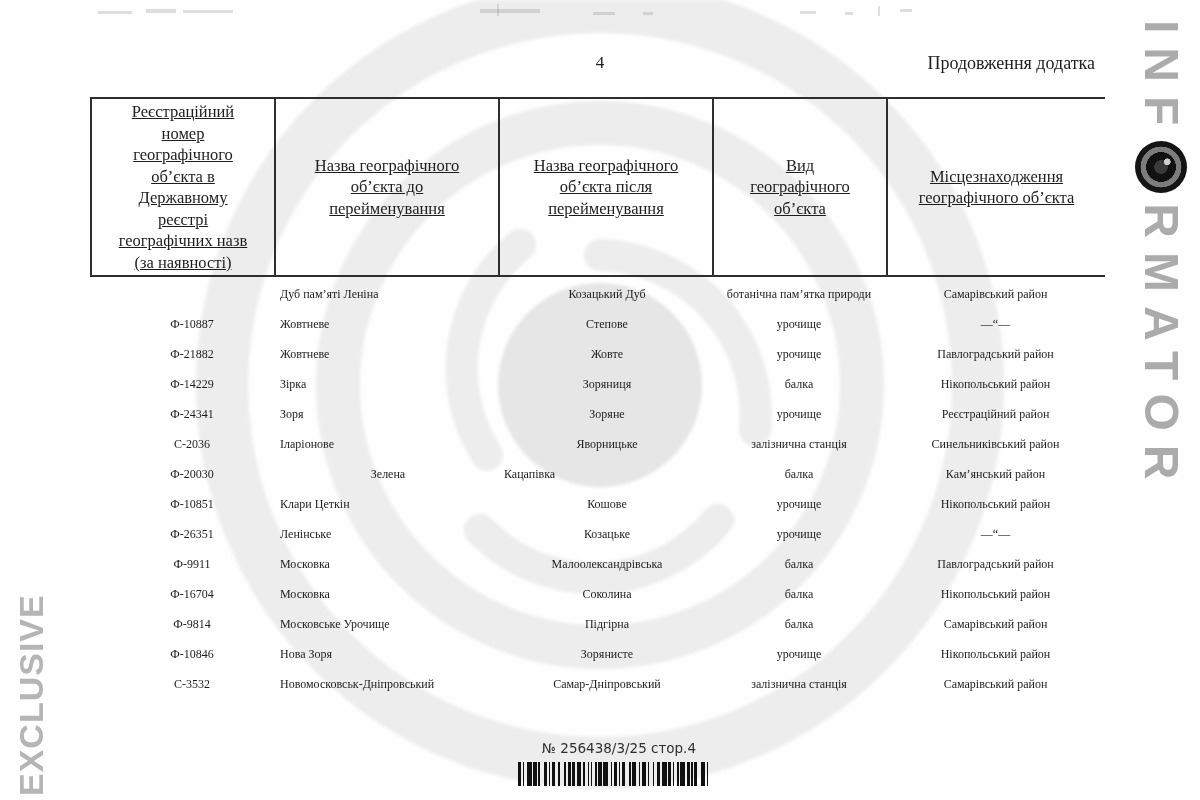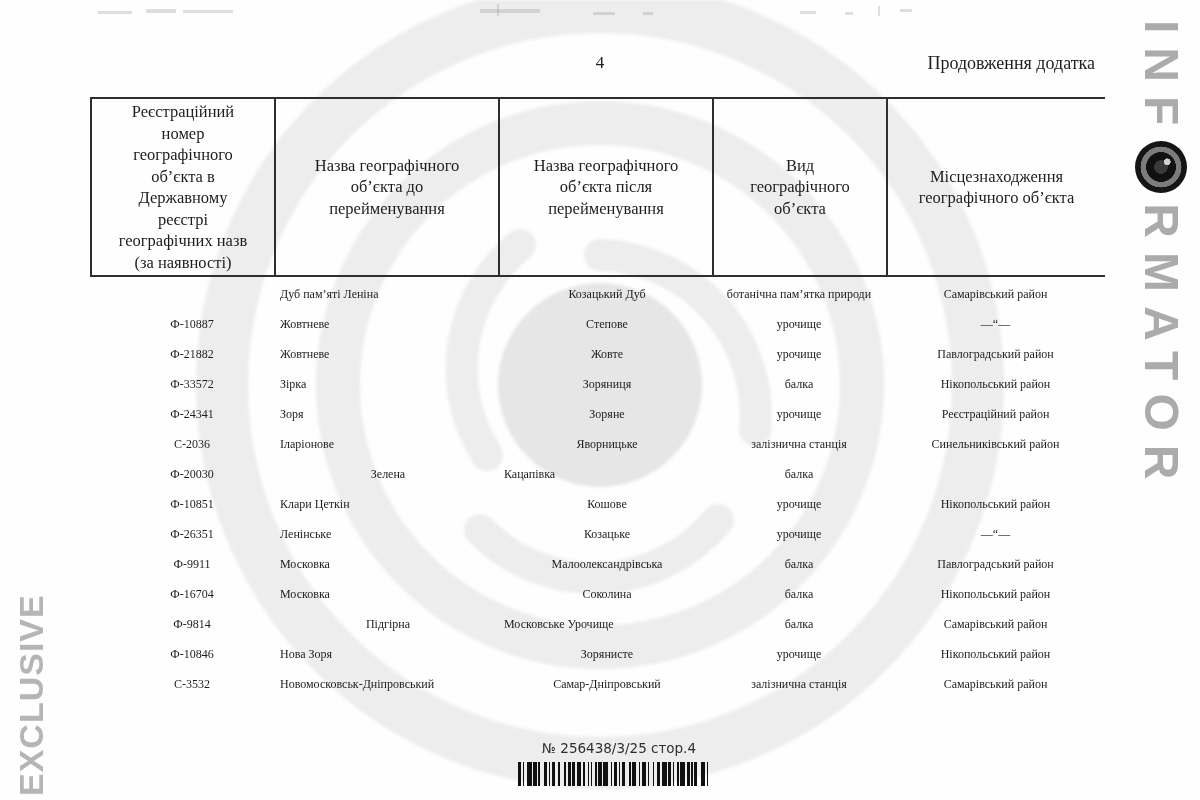--- a/index.html
+++ b/index.html
@@ -37,21 +37,21 @@
   
   .page-number{position:absolute;top:53px;left:0;width:1200px;text-align:center;font-size:17px;z-index:2}
   .continuation{position:absolute;top:53px;right:105px;font-size:18px;z-index:2}
   
   .tbl{position:absolute;left:90px;top:97px;width:1015px;z-index:2}
   .grid5{display:grid;grid-template-columns:184px 224px 214px 174px 219px}
   .tbl-header{border-top:2px solid #2e2e2e;border-bottom:2px solid #2e2e2e}
   .hdr-cell{
     border-left:2px solid #2e2e2e;min-height:131px;box-sizing:border-box;
     display:flex;align-items:center;justify-content:center;text-align:center;
-    white-space:pre-line;font-size:16.5px;line-height:21.5px;padding:2px 20px;
+    white-space:pre-line;font-size:16.5px;line-height:21.5px;padding:2px 20px;text-decoration:underline;
   }
   .tbl-body{margin-top:7px;display:flex;flex-direction:column}
   .row{margin-bottom:10px;font-size:12px;line-height:20px}
   .cell{box-sizing:border-box}
   .cell-reg{text-align:center;padding-left:20px}
   .cell-before{text-align:left;padding-left:6px}
   .cell-after{text-align:center;padding-left:4px}
   .cell-type{text-align:center}
   .cell-location{text-align:center}
   
@@ -139,21 +139,21 @@
         <div class="cell cell-location">—“—</div>
       </div>
       <div class="row grid5">
         <div class="cell cell-reg">Ф-21882</div>
         <div class="cell cell-before">Жовтневе</div>
         <div class="cell cell-after">Жовте</div>
         <div class="cell cell-type">урочище</div>
         <div class="cell cell-location">Павлоградський район</div>
       </div>
       <div class="row grid5">
-        <div class="cell cell-reg">Ф-33572</div>
+        <div class="cell cell-reg">Ф-14229</div>
         <div class="cell cell-before">Зірка</div>
         <div class="cell cell-after">Зоряниця</div>
         <div class="cell cell-type">балка</div>
         <div class="cell cell-location">Нікопольський район</div>
       </div>
       <div class="row grid5">
         <div class="cell cell-reg">Ф-24341</div>
         <div class="cell cell-before">Зоря</div>
         <div class="cell cell-after">Зоряне</div>
         <div class="cell cell-type">урочище</div>
@@ -164,20 +164,21 @@
         <div class="cell cell-before">Іларіонове</div>
         <div class="cell cell-after">Яворницьке</div>
         <div class="cell cell-type">залізнична станція</div>
         <div class="cell cell-location">Синельниківський район</div>
       </div>
       <div class="row grid5">
         <div class="cell cell-reg">Ф-20030</div>
         <div class="cell cell-after">Зелена</div>
         <div class="cell cell-before">Кацапівка</div>
         <div class="cell cell-type">балка</div>
+        <div class="cell cell-location">Кам’янський район</div>
       </div>
       <div class="row grid5">
         <div class="cell cell-reg">Ф-10851</div>
         <div class="cell cell-before">Клари Цеткін</div>
         <div class="cell cell-after">Кошове</div>
         <div class="cell cell-type">урочище</div>
         <div class="cell cell-location">Нікопольський район</div>
       </div>
       <div class="row grid5">
         <div class="cell cell-reg">Ф-26351</div>
@@ -195,22 +196,22 @@
       </div>
       <div class="row grid5">
         <div class="cell cell-reg">Ф-16704</div>
         <div class="cell cell-before">Московка</div>
         <div class="cell cell-after">Соколина</div>
         <div class="cell cell-type">балка</div>
         <div class="cell cell-location">Нікопольський район</div>
       </div>
       <div class="row grid5">
         <div class="cell cell-reg">Ф-9814</div>
+        <div class="cell cell-before">Московське Урочище</div>
         <div class="cell cell-after">Підгірна</div>
-        <div class="cell cell-before">Московське Урочище</div>
         <div class="cell cell-type">балка</div>
         <div class="cell cell-location">Самарівський район</div>
       </div>
       <div class="row grid5">
         <div class="cell cell-reg">Ф-10846</div>
         <div class="cell cell-before">Нова Зоря</div>
         <div class="cell cell-after">Зорянисте</div>
         <div class="cell cell-type">урочище</div>
         <div class="cell cell-location">Нікопольський район</div>
       </div>

